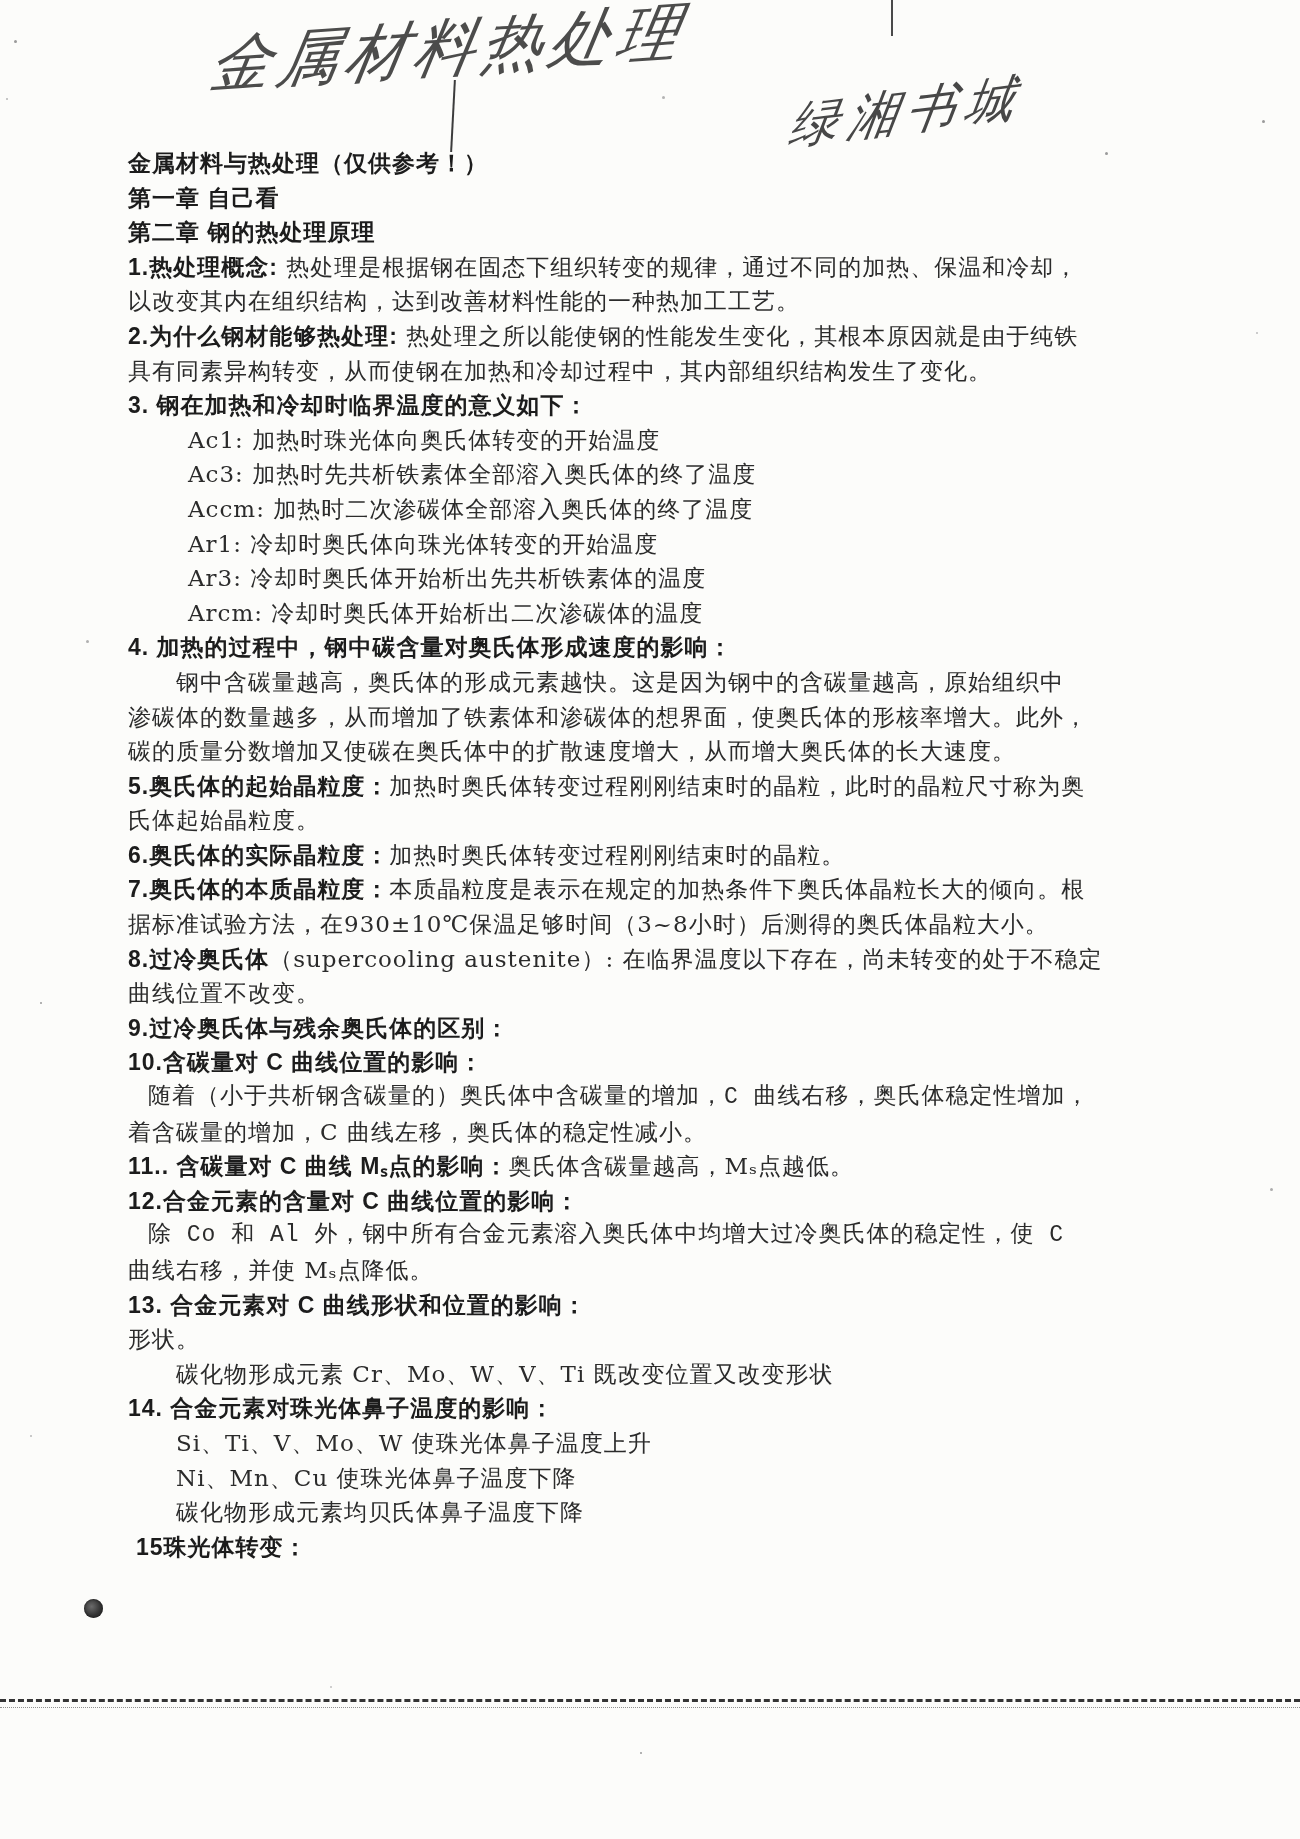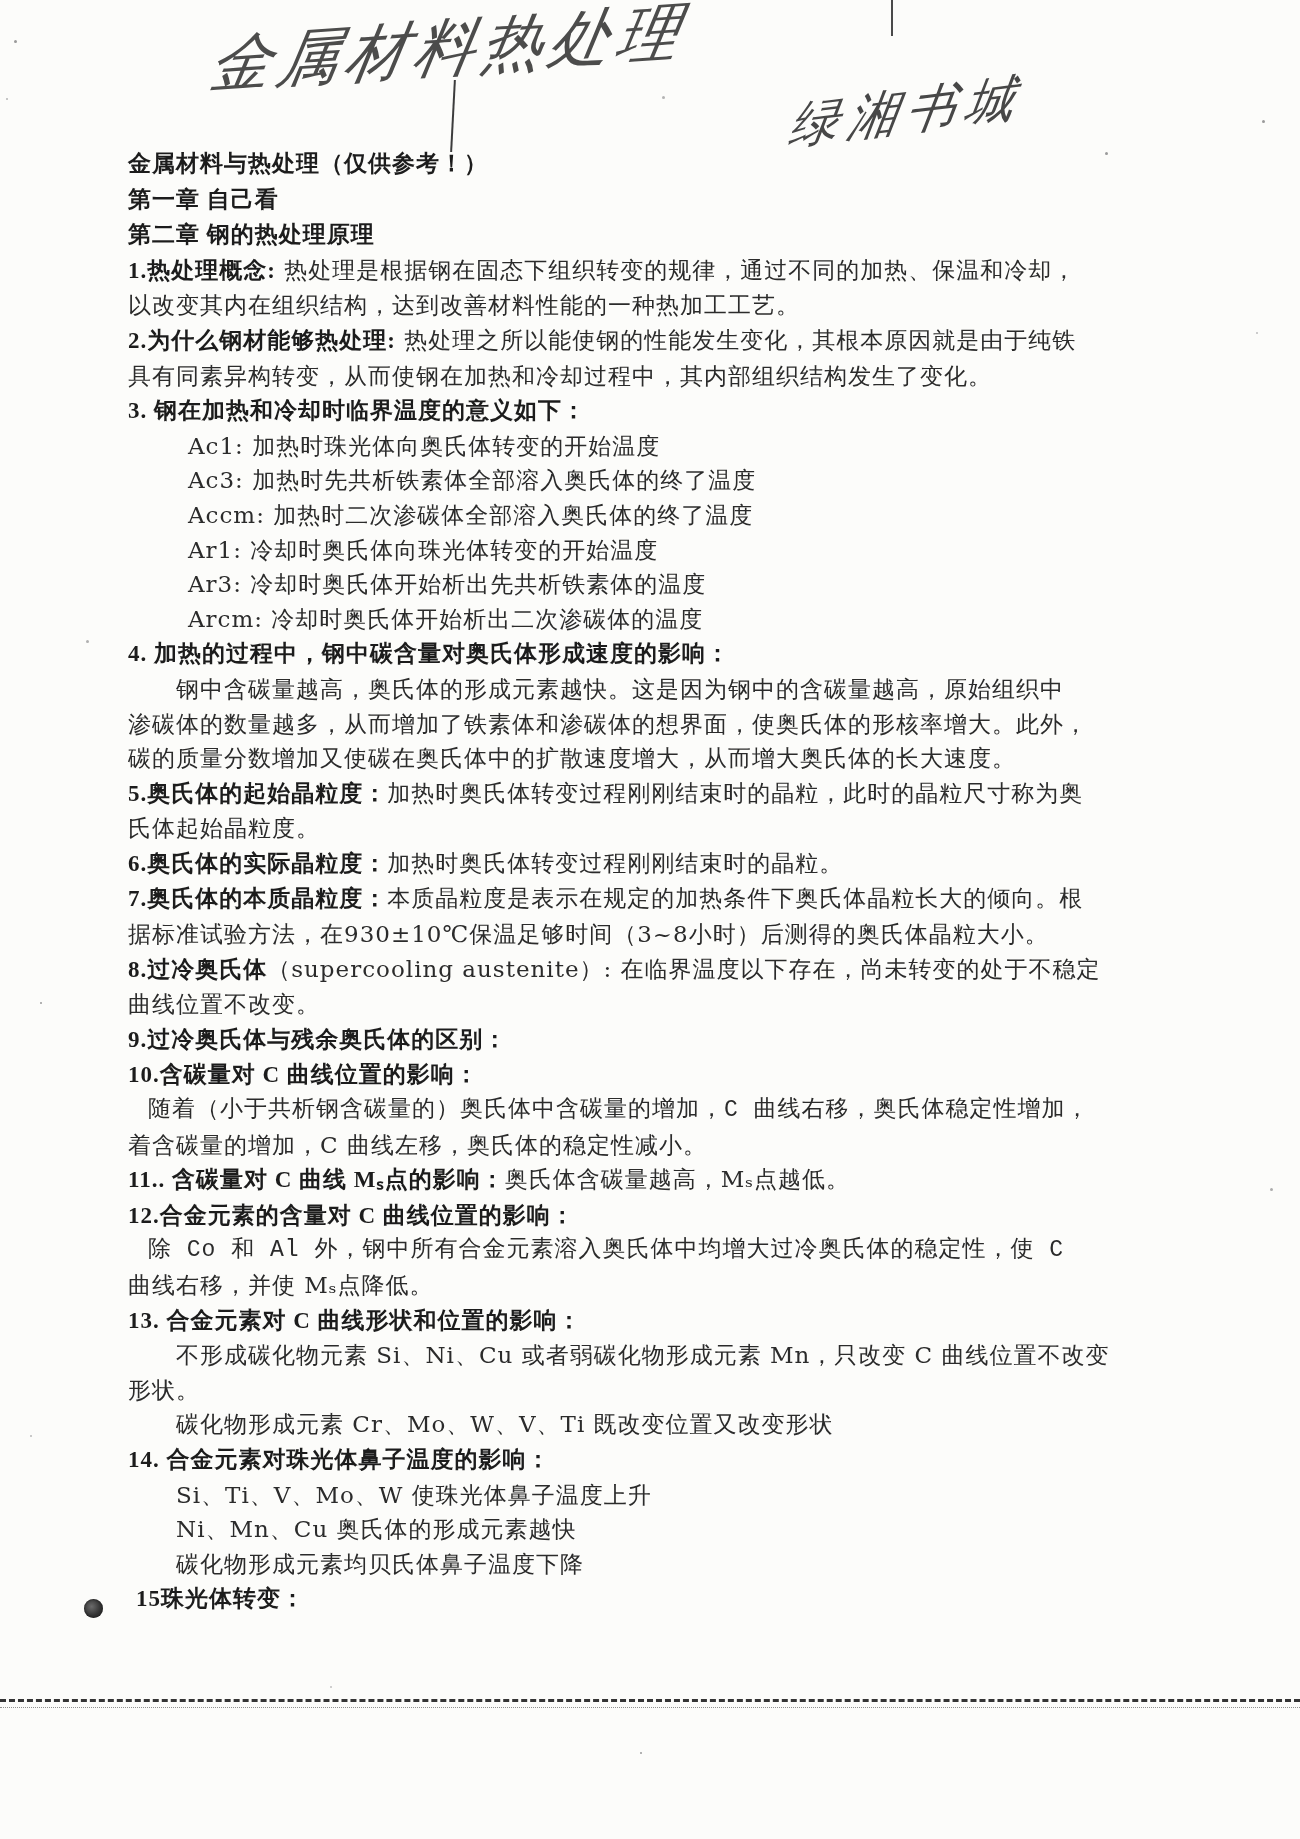--- a/index.html
+++ b/index.html
@@ -2,21 +2,21 @@
 <html><head>
 <meta charset="utf-8">
 <style>
   html,body{margin:0;padding:0;background:#ffffff;}
   .page{position:relative;width:1300px;height:1839px;background:#fcfcfa;overflow:hidden;
         font-family:"DejaVu Serif", serif;color:#2b2b2b;}
   
   .content{position:absolute;left:128px;top:146px;width:1070px;font-size:23px;
            line-height:34.6px;letter-spacing:1px;}
   .line{white-space:nowrap;}
-  .b{font-weight:700;font-family:Liberation Serif, serif;color:#1c1c1c;}
+  .b{font-weight:700;font-family:Liberation Sans, sans-serif;color:#1c1c1c;}
   .ind1{padding-left:60px;}   
   .ind2{padding-left:48px;}   
   .ind3{padding-left:20px;font-family:Liberation Mono, monospace;}   
   .ind4{padding-left:8px;}
   
   .hw-title{position:absolute;left:218px;top:22px;font-size:62px;letter-spacing:6px;
             color:#343434;font-style:italic;opacity:.88;
             transform:rotate(-4deg) skewX(-14deg);transform-origin:left top;white-space:nowrap;}
   .hw-corner{position:absolute;left:795px;top:92px;font-size:50px;letter-spacing:9px;
              color:#343434;font-style:italic;opacity:.9;
@@ -84,26 +84,25 @@
     <div class="line"><span>曲线位置不改变。</span></div>
     <div class="line"><span class="b">9.过冷奥氏体与残余奥氏体的区别：</span><span></span></div>
     <div class="line"><span class="b">10.含碳量对 C 曲线位置的影响：</span><span></span></div>
     <div class="line ind3"><span>随着（小于共析钢含碳量的）奥氏体中含碳量的增加，C 曲线右移，奥氏体稳定性增加，</span></div>
     <div class="line"><span>着含碳量的增加，C 曲线左移，奥氏体的稳定性减小。</span></div>
     <div class="line"><span class="b">11.. 含碳量对 C 曲线 Mₛ点的影响：</span><span>奥氏体含碳量越高，Mₛ点越低。</span></div>
     <div class="line"><span class="b">12.合金元素的含量对 C 曲线位置的影响：</span><span></span></div>
     <div class="line ind3"><span>除 Co 和 Al 外，钢中所有合金元素溶入奥氏体中均增大过冷奥氏体的稳定性，使 C</span></div>
     <div class="line"><span>曲线右移，并使 Mₛ点降低。</span></div>
     <div class="line"><span class="b">13. 合金元素对 C 曲线形状和位置的影响：</span><span></span></div>
-    <div class="line ind2"><span>不形成碳化物元素 Si、Ni、Cu 或者弱碳化物形成元素 Mn，只改变 C 曲线位置不改变</span></div>
     <div class="line"><span>形状。</span></div>
     <div class="line ind2"><span>碳化物形成元素 Cr、Mo、W、V、Ti 既改变位置又改变形状</span></div>
     <div class="line"><span class="b">14. 合金元素对珠光体鼻子温度的影响：</span><span></span></div>
     <div class="line ind2"><span>Si、Ti、V、Mo、W 使珠光体鼻子温度上升</span></div>
-    <div class="line ind2"><span>Ni、Mn、Cu 奥氏体的形成元素越快</span></div>
+    <div class="line ind2"><span>Ni、Mn、Cu 使珠光体鼻子温度下降</span></div>
     <div class="line ind2"><span>碳化物形成元素均贝氏体鼻子温度下降</span></div>
     <div class="line ind4"><span class="b">15珠光体转变：</span><span></span></div>
   </div>
 
   <div class="blot"></div>
 
   <div class="edge1"></div>
   <div class="edge2"></div>
 
   <div class="speck s1"></div>

